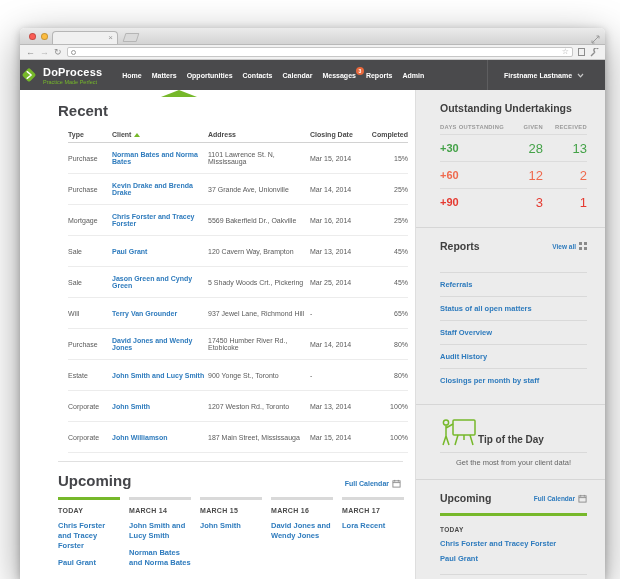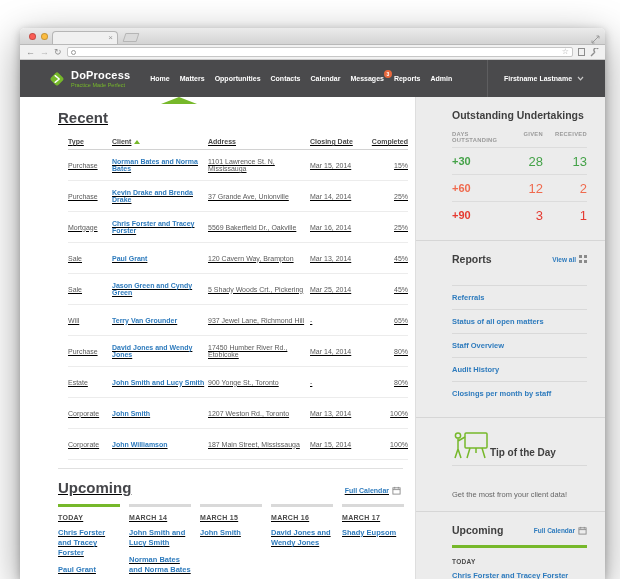--- a/index.html
+++ b/index.html
@@ -28,39 +28,39 @@
              display:flex; align-items:center; padding:0 6px; gap:5px; }
   .tb-glyph { font-size:9px; line-height:1; color:#8c8c8c; }
   .tb-glyph.dim { color:#b5b5b5; }
   .urlbar { flex:1; height:10px; background:#fff; border:1px solid #c6c6c6; border-radius:2px;
             display:flex; align-items:center; padding:0 3px; gap:3px; }
   .site-dot { width:5px; height:5px; border:1px solid #9a9a9a; border-radius:50%; }
   .url-text { flex:1; font-size:6.5px; color:#333; }
   .star { font-size:8px; color:#a9a9a9; line-height:1; }
 
   
-  .navbar { position:relative; height:37px; background:#4a4a4c; display:flex; align-items:center;
-            padding-left:28px; }
+  .navbar { position:relative; height:30px; background:#4a4a4c; display:flex; align-items:center;
+            }
   .logo { display:flex; align-items:center; gap:5px; }
   .logo-name { font-size:11px; font-weight:bold; color:#fff; letter-spacing:.2px; }
   .logo-tagline { font-size:5.5px; color:#76b82a; margin-top:1px; }
   .menu { display:flex; gap:10px; margin-left:20px; align-items:center; }
   .menu-item { font-size:7px; font-weight:bold; color:#fff; position:relative; white-space:nowrap; cursor:default; }
   .badge { position:absolute; top:-5px; right:-8px; min-width:8px; height:8px; background:#e8683c;
            border-radius:50%; color:#fff; font-size:5px; display:flex; align-items:center; justify-content:center; }
   .nav-pointer { position:absolute; top:100%; left:141px; width:0; height:0;
                  border-left:18px solid transparent; border-right:18px solid transparent;
                  border-bottom:7px solid #76b82a; transform:rotate(180deg); }
   .user { margin-left:auto; height:100%; display:flex; align-items:center; gap:5px;
           padding:0 16px; border-left:1px solid #5e5e60; min-width:118px; }
   .user-name { font-size:7px; font-weight:bold; color:#fff; white-space:nowrap; }
 
   
   .page-body { display:flex; height:489px; }
-  .main { width:395px; background:#fff; padding:12px 0 0 38px;text-decoration:underline; }
+  .main { width:395px; background:#fff; padding:12px 0 0 38px; }
   .section-title { font-size:15px; font-weight:bold; color:#45464a; }
 
   .table { width:340px; margin-left:10px; margin-top:8px; }
   .thead, .trow { display:grid; grid-template-columns:44px 96px 102px 60px 38px; align-items:center; }
   .thead { height:16px; border-bottom:1px solid #d2d2d2; }
   .th { font-size:7px; font-weight:bold; color:#4a4a4a; display:flex; align-items:center; gap:3px; }
   .sort-up { width:0; height:0; border-left:3px solid transparent; border-right:3px solid transparent;
              border-bottom:4px solid #76b82a; display:inline-block; }
   .trow { height:31px; border-bottom:1px solid #ececec; }
   .td { font-size:7px; color:#5a5a5a; }
@@ -72,37 +72,37 @@
   .fullcal { display:flex; align-items:center; gap:3px; font-size:7px; font-weight:bold; color:#2e7bbd; cursor:pointer; }
   .days { display:flex; gap:9px; margin-top:4px; }
   .day { width:62px; }
   .day-bar { height:3px; background:#d9d9d9; }
   .day.today .day-bar { background:#76b82a; }
   .day-label { font-size:7px; font-weight:bold; color:#4a4a4a; margin-top:7px; letter-spacing:.3px; }
   .day-entry { font-size:7.5px; font-weight:bold; color:#2e7bbd; margin-top:7px; line-height:1.35; cursor:pointer; }
 
   
   .sidebar { width:190px; background:#ececec; border-left:1px solid #dedede; overflow:hidden; }
-  .side-section { padding:12px 18px 12px 36px; border-bottom:1px solid #d6d6d6; }
+  .side-section { padding:12px 18px 12px 24px; border-bottom:1px solid #d6d6d6; }
   .side-h { font-size:10.5px; font-weight:bold; color:#3f3f3f; }
   .u-head { display:grid; grid-template-columns:1fr 32px 44px; margin-top:10px; padding-bottom:4px; }
   .u-col { font-size:5.8px; font-weight:bold; color:#9a9a9a; letter-spacing:.3px; }
   .u-row { display:grid; grid-template-columns:1fr 32px 44px; align-items:center; height:27px;
            border-top:1px solid #dcdcdc; }
   .u-label { font-size:11px; font-weight:bold; }
   .u-num { font-size:13px; text-align:right; }
 
   .rep-head { display:flex; justify-content:space-between; align-items:center; }
   .viewall { display:flex; gap:3px; align-items:center; font-size:6.5px; font-weight:bold; color:#2e7bbd; cursor:pointer; }
   .rep-list { margin-top:20px; }
   .rep-link { font-size:7.5px; font-weight:bold; color:#2e7bbd; padding:7px 0; border-top:1px solid #d9d9d9; cursor:pointer; }
 
   .tip-top { display:flex; align-items:flex-end; padding-bottom:5px; border-bottom:1px solid #d9d9d9; }
   .tip-title { font-size:10px; font-weight:bold; color:#3f3f3f; padding-bottom:2px; }
-  .tip-text { font-size:7.5px; color:#666; margin-top:24px; }
+  .tip-text { font-size:7.5px; color:#666; margin-top:5px;text-align:center; }
 
   .su-head { display:flex; justify-content:space-between; align-items:center; }
   .su-bar { height:3px; background:#76b82a; margin-top:9px; }
   .su-label { font-size:6.5px; font-weight:bold; color:#4a4a4a; margin-top:10px; letter-spacing:.3px; }
   .su-entry { font-size:7.5px; font-weight:bold; color:#2e7bbd; margin-top:6px; cursor:pointer; }
   .su-divider { border:none; border-top:1px solid #d9d9d9; margin-top:11px; }
   .last { border-bottom:none; }
 </style>
 </head>
 <body>
@@ -299,21 +299,21 @@
             <div class="day-entry">John Smith</div>
           </div>
           <div class="day">
             <div class="day-bar"></div>
             <div class="day-label">MARCH 16</div>
             <div class="day-entry">David Jones and Wendy Jones</div>
           </div>
           <div class="day">
             <div class="day-bar"></div>
             <div class="day-label">MARCH 17</div>
-            <div class="day-entry">Shady Eupsom</div>
+            <div class="day-entry">Lora Recent</div>
           </div>
         </div>
       </div>
 
       <div class="sidebar">
 
         <div class="side-section">
           <div class="side-h">Outstanding Undertakings</div>
           <div class="u-head">
             <span class="u-col">DAYS OUTSTANDING</span>

